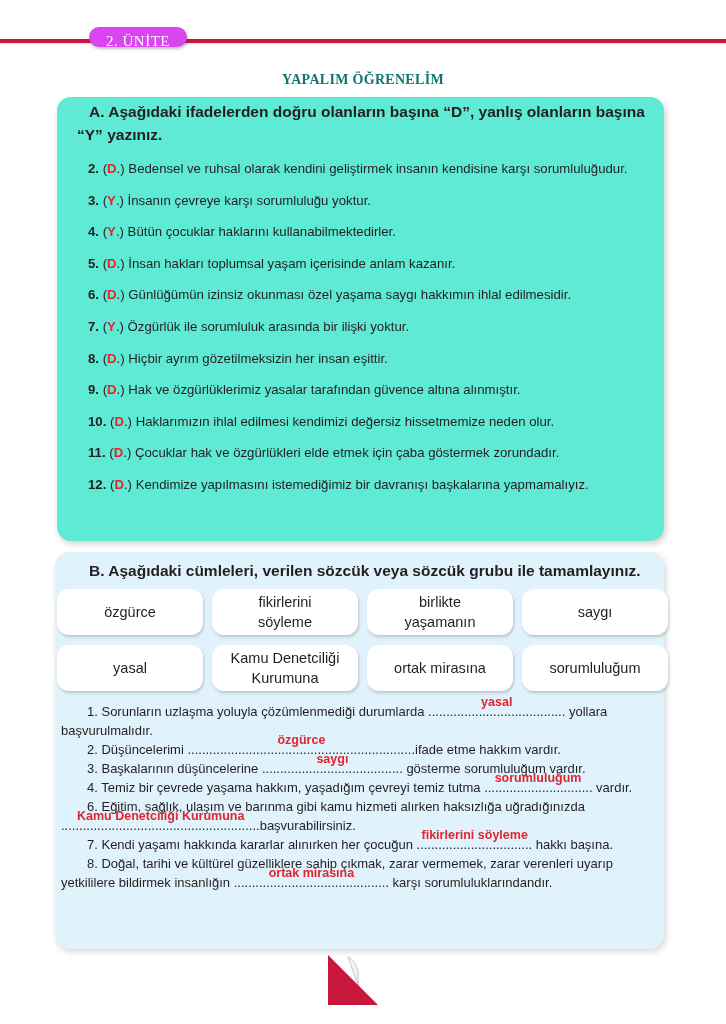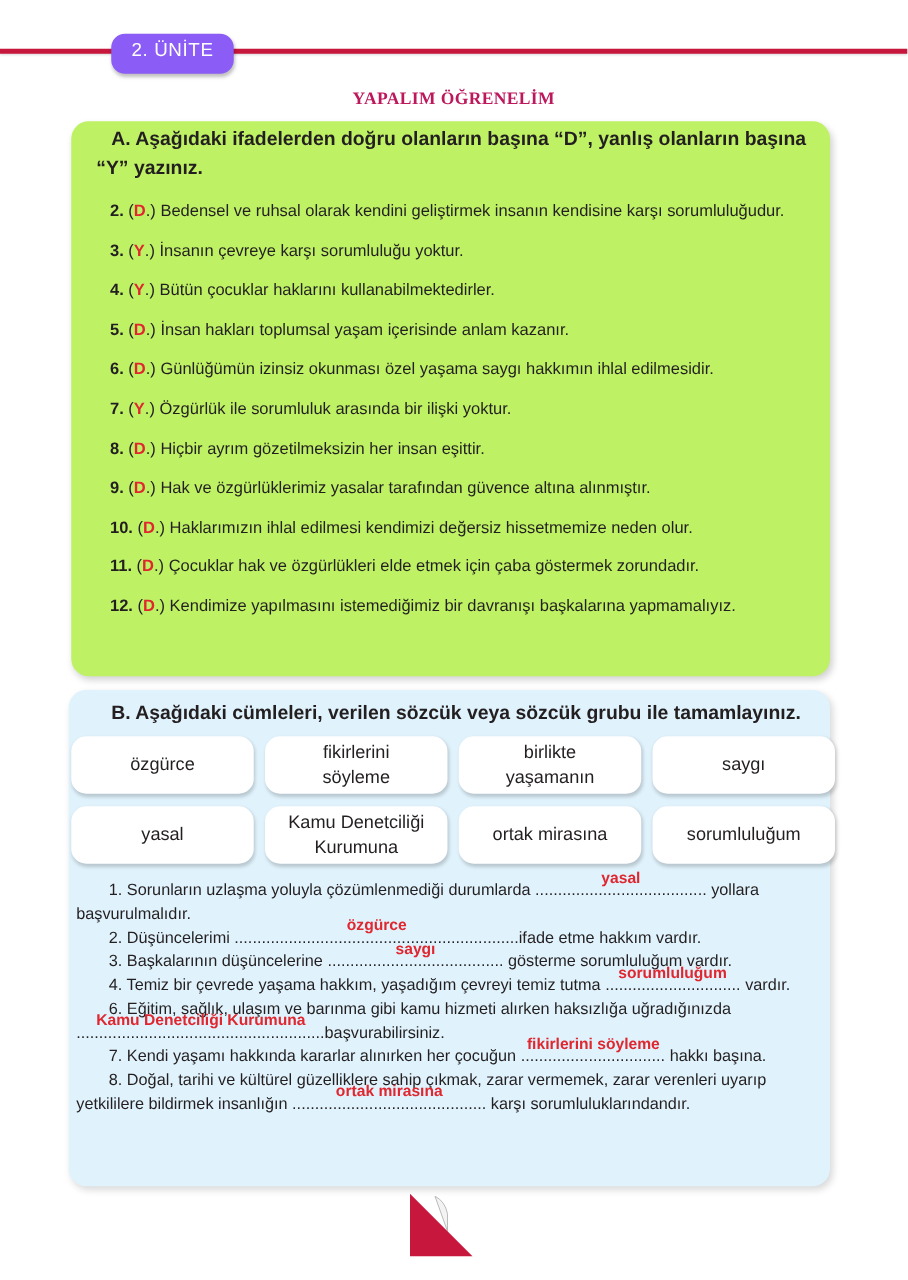--- a/index.html
+++ b/index.html
@@ -1,24 +1,24 @@
 <!DOCTYPE html>
 <html><head>
 <meta charset="utf-8">
 <style>
   * { box-sizing: border-box; margin: 0; padding: 0; }
   html, body { width: 726px; height: 1024px; background: #ffffff; overflow: hidden; }
   body { position: relative; font-family: "Liberation Sans", "DejaVu Sans", sans-serif; color: #231f20; }
 
   .unit-line { position: absolute; left: 0; top: 39px; width: 726px; height: 4px; background: #c8173d; box-shadow: 0 1px 2px rgba(0,0,0,0.15); }
-  .unit-badge { position: absolute; left: 89px; top: 27px; width: 98px; height: 32px; background: #8b5cf6; border-radius: 11px; box-shadow: 1px 2px 3px rgba(0,0,0,0.25); color: #fff; font-family: Liberation Sans, sans-serif; font-size: 15px; line-height: 28px; text-align: center; letter-spacing: 0.5px; }
+  .unit-badge { position: absolute; left: 89px; top: 27px; width: 98px; height: 20px; background: #d946ef; border-radius: 11px; box-shadow: 1px 2px 3px rgba(0,0,0,0.25); color: #fff; font-family: Liberation Serif, serif; font-size: 15px; line-height: 28px; text-align: center; letter-spacing: 0.5px; }
 
-  .section-title { position: absolute; left: 0; width: 726px; top: 72px; text-align: center; font-family: "Liberation Serif", "DejaVu Serif", serif; font-size: 14px; font-weight: bold; color: #be185d; letter-spacing: 0.3px; }
+  .section-title { position: absolute; left: 0; width: 726px; top: 72px; text-align: center; font-family: "Liberation Serif", "DejaVu Serif", serif; font-size: 14px; font-weight: bold; color: #0f766e; letter-spacing: 0.3px; }
 
-  .box-a { position: absolute; left: 57px; top: 97px; width: 607px; height: 444px; background: #bef264; border-radius: 14px; box-shadow: 2px 3px 6px rgba(0,0,0,0.18); }
+  .box-a { position: absolute; left: 57px; top: 97px; width: 607px; height: 444px; background: #5eead4; border-radius: 14px; box-shadow: 2px 3px 6px rgba(0,0,0,0.18); }
   .box-a-title { position: absolute; left: 20px; top: 3px; width: 585px; font-size: 15.5px; font-weight: bold; line-height: 23px; color: #231f20; text-indent: 12px; }
   .q-list { position: absolute; left: 31px; top: 63px; width: 580px; }
   .q-item { height: 31.6px; font-size: 13.2px; line-height: 18px; white-space: nowrap; color: #231f20; }
   .q-num { font-weight: bold; }
   .q-ans { color: #e0262e; font-weight: bold; }
 
   .box-b { position: absolute; left: 55px; top: 552px; width: 609px; height: 397px; background: #e0f2fc; border-radius: 14px; box-shadow: 2px 3px 6px rgba(0,0,0,0.15); }
   .box-b-title { position: absolute; left: 34px; top: 10px; font-size: 15.5px; font-weight: bold; color: #231f20; white-space: nowrap; }
   .word-grid { position: absolute; left: 2px; top: 37px; width: 605px; display: grid; grid-template-columns: repeat(4, 146px); grid-column-gap: 9px; grid-row-gap: 10px; }
   .word-chip { height: 46px; background: #ffffff; border-radius: 12px; box-shadow: 1px 2px 3px rgba(0,0,0,0.18); display: flex; align-items: center; justify-content: center; text-align: center; font-size: 14.5px; line-height: 20px; color: #231f20; padding: 0 4px; }

